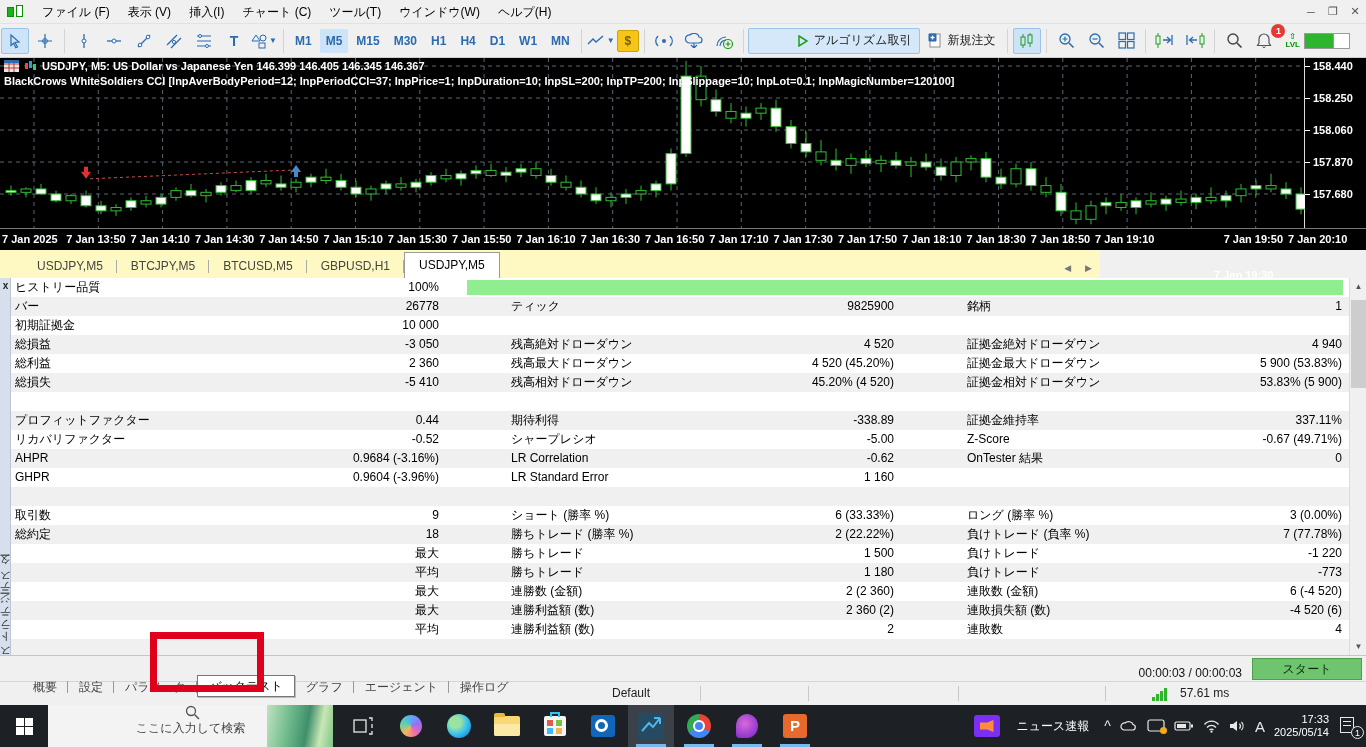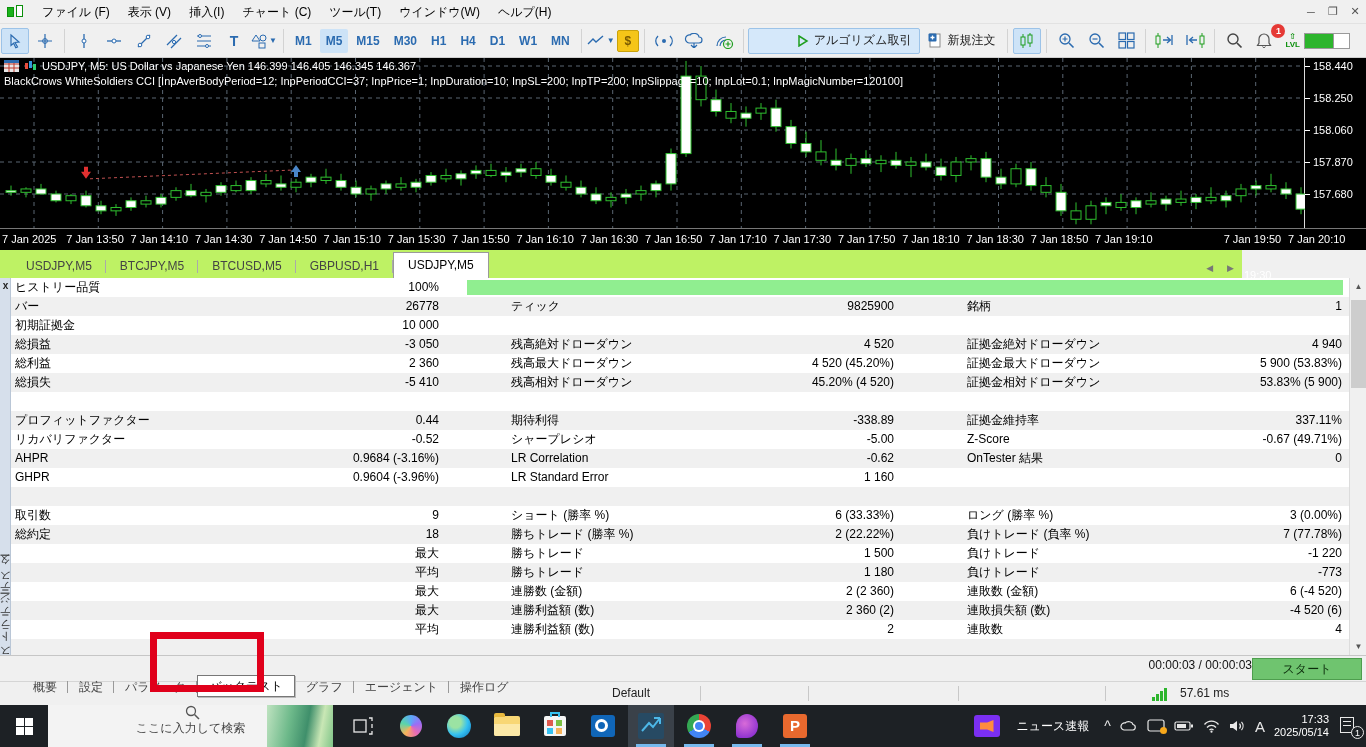--- a/index.html
+++ b/index.html
@@ -25,32 +25,32 @@
   .tb-txtbtn.sel { background:#d5e8fa; border:1px solid #9cc3e8;padding-left:48px; }
   .caret { font-size:8px; color:#2b6bb0; margin-left:2px; }
   #bell-wrap { position:relative; }
   #bell-badge { position:absolute; top:-4px; right:-7px; background:#e53935; color:#fff; border-radius:50%; width:14px; height:14px; font-size:9px; line-height:14px; text-align:center; font-weight:bold;}
   #lvl { display:flex; align-items:center; gap:4px; margin-left:6px;}
   #lvl .lvl-txt { font-size:8px; color:#0a8f0a; font-weight:bold; line-height:8px; text-align:center;}
   #lvl .slider { width:46px; height:16px; background:#2db52d; border:1px solid #9a9a9a; position:relative; }
   #lvl .slider .knob { position:absolute; right:0; top:0; width:16px; height:14px; background:#fff; border-left:1px solid #9a9a9a; }
 
   
-  #chart { position:absolute; left:0; top:58px; width:1366px; height:192px; background:#000; }
+  #chart { position:absolute; left:0; top:58px; width:1366px; height:192px; background:#000;font-weight:bold; }
   #chart-header { position:absolute; left:4px; top:2px; color:#fff; font-size:11px; z-index:5; display:flex; align-items:center; gap:5px;}
   #chart-ea { position:absolute; left:4px; top:17px; color:#fff; font-size:11px; z-index:5; white-space:nowrap;}
   #plot { position:absolute; left:0; top:0; }
   #price-axis { position:absolute; left:1305px; top:0; width:61px; height:170px; color:#fff; font-size:11px; }
   #price-axis .pl { position:absolute; left:8px; }
   #price-axis .tick { position:absolute; left:0; width:5px; height:1px; background:#fff; }
   #time-axis { position:absolute; left:0; top:170px; width:1366px; height:22px; color:#fff; font-size:11px; border-top:1px solid #777; }
   #time-axis .tl { position:absolute; top:4px; white-space:nowrap; }
 
   
-  #tester-tabs { position:absolute; left:0; top:250px; width:1242px; height:28px; background:#bef264; display:flex; align-items:flex-end; }
+  #tester-tabs { position:absolute; left:0; top:250px; width:1100px; height:28px; background:#fef9c3; display:flex; align-items:flex-end;padding-left:11px; }
   .ttab { height:22px; line-height:21px; padding:0 14px; color:#444; position:relative; }
   .ttab .tsep { position:absolute; right:0; top:4px; width:1px; height:13px; background:#aaa; }
   .ttab.active { background:#fff; border:1px solid #9a9a9a; border-bottom:none; height:26px; line-height:25px; color:#000; z-index:2; }
   #tab-scroll { margin-left:auto; margin-bottom:5px; padding-right:8px; color:#777; font-size:9px; display:flex; gap:14px;}
 
   
   #tester-strip { position:absolute; left:0; top:278px; width:11px; height:403px; background:#d6dfeb; border-right:1px solid #b9c6d6; z-index:3;}
   #strip-close { position:absolute; left:1px; top:2px; width:9px; text-align:center; font-size:10px; font-weight:bold; color:#222; }
   #strip-label { position:absolute; left:-2px; bottom:20px; transform:rotate(180deg); writing-mode:vertical-rl; font-size:11px; color:#333; white-space:nowrap; }
   #report { position:absolute; left:11px; top:278px; width:1338px; height:377px; background:#fff; overflow:hidden; }
@@ -66,21 +66,21 @@
   .qbar { position:absolute; left:456px; top:2px; width:876px; height:15px; background:#90ee90; }
   #vscroll { position:absolute; left:1349px; top:278px; width:17px; height:377px; background:#f0f0f0; border-left:1px solid #dcdcdc; z-index:3;}
   #vscroll .arr { position:absolute; left:0; width:17px; height:17px; text-align:center; font-size:8px; color:#555; line-height:17px;}
   #vscroll .thumb { position:absolute; left:1px; top:22px; width:15px; height:88px; background:#cdcdcd; }
 
   
   #bottom-tabs { position:absolute; left:0; top:655px; width:1366px; height:26px; background:#f0f0f0; border-top:1px solid #c6c6c6; display:flex; align-items:center; z-index:4;}
   .btab { padding:0 11px; color:#444; height:24px; line-height:24px; position:relative;}
   .btab .bsep { position:absolute; right:0; top:6px; width:1px; height:12px; background:#999; }
   .btab.active { background:#fff; border:1px solid #777; color:#000; height:22px; line-height:20px; box-shadow:1px 1px 0 #bbb; z-index:2;}
-  #bt-right { margin-left:auto; display:flex; align-items:flex-start; padding-right:4px;}
+  #bt-right { margin-left:auto; display:flex; align-items:flex-end; gap:10px; padding-right:4px;}
   #timer { font-size:12px; color:#111; }
   #start-btn { width:110px; height:22px; background:#6fc46f; border:1px solid #4e9e4e; text-align:center; line-height:20px; color:#0b2b0b; }
 
   
   #red-annotation { position:absolute; left:150px; top:632px; width:114px; height:60px; border:7px solid #e0001b; z-index:60; pointer-events:none; }
 
   
   #statusbar { position:absolute; left:0; top:681px; width:1366px; height:24px; background:#f0f0f0; border-top:1px solid #d5d5d5; }
   #statusbar .sdiv { position:absolute; top:4px; width:1px; height:15px; background:#c8c8c8; }
   #sb-default { position:absolute; left:612px; top:4px; color:#222; }

